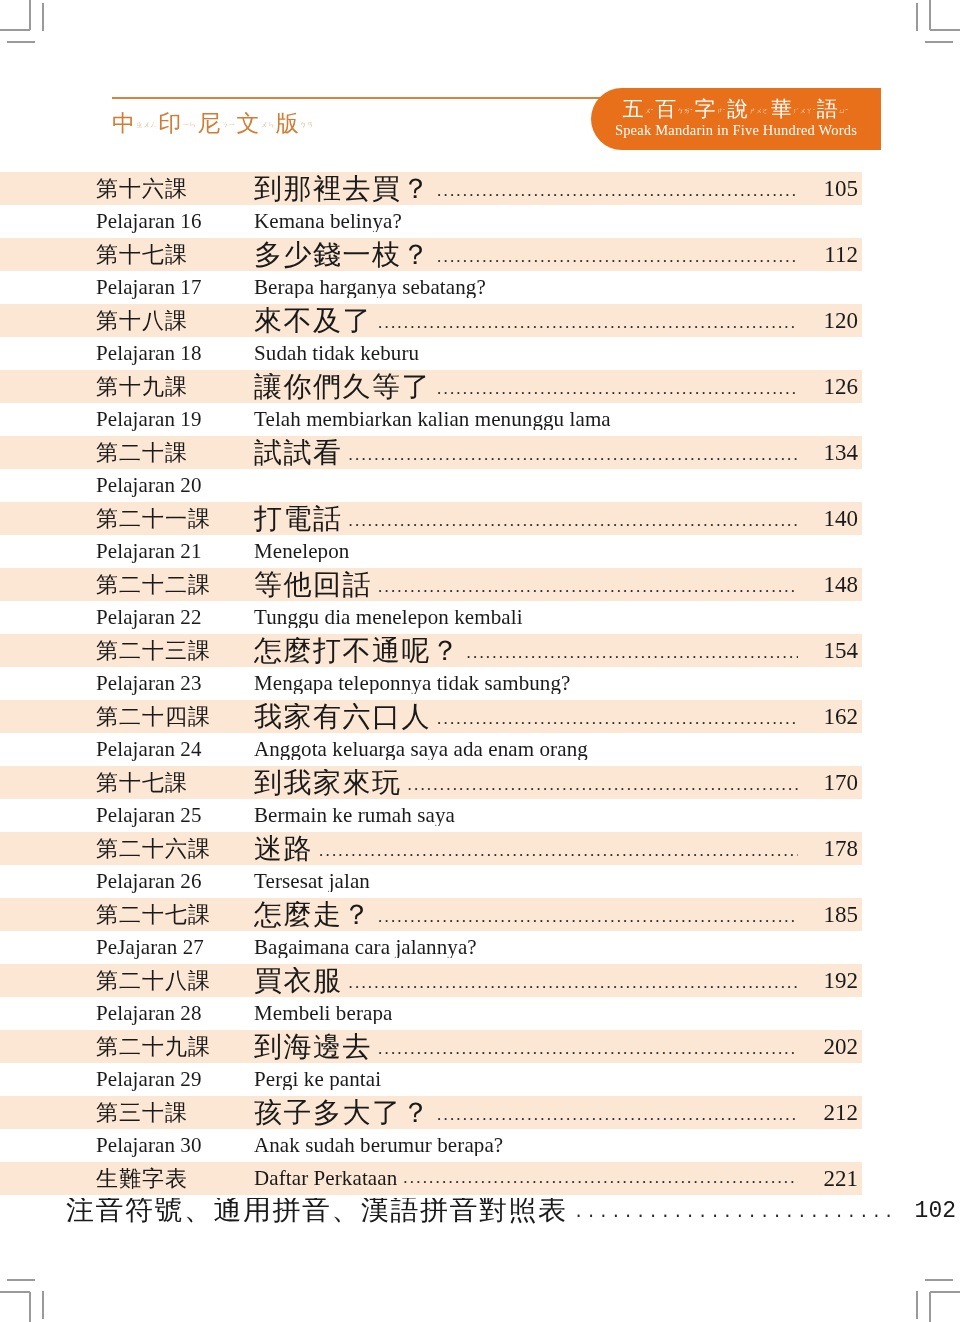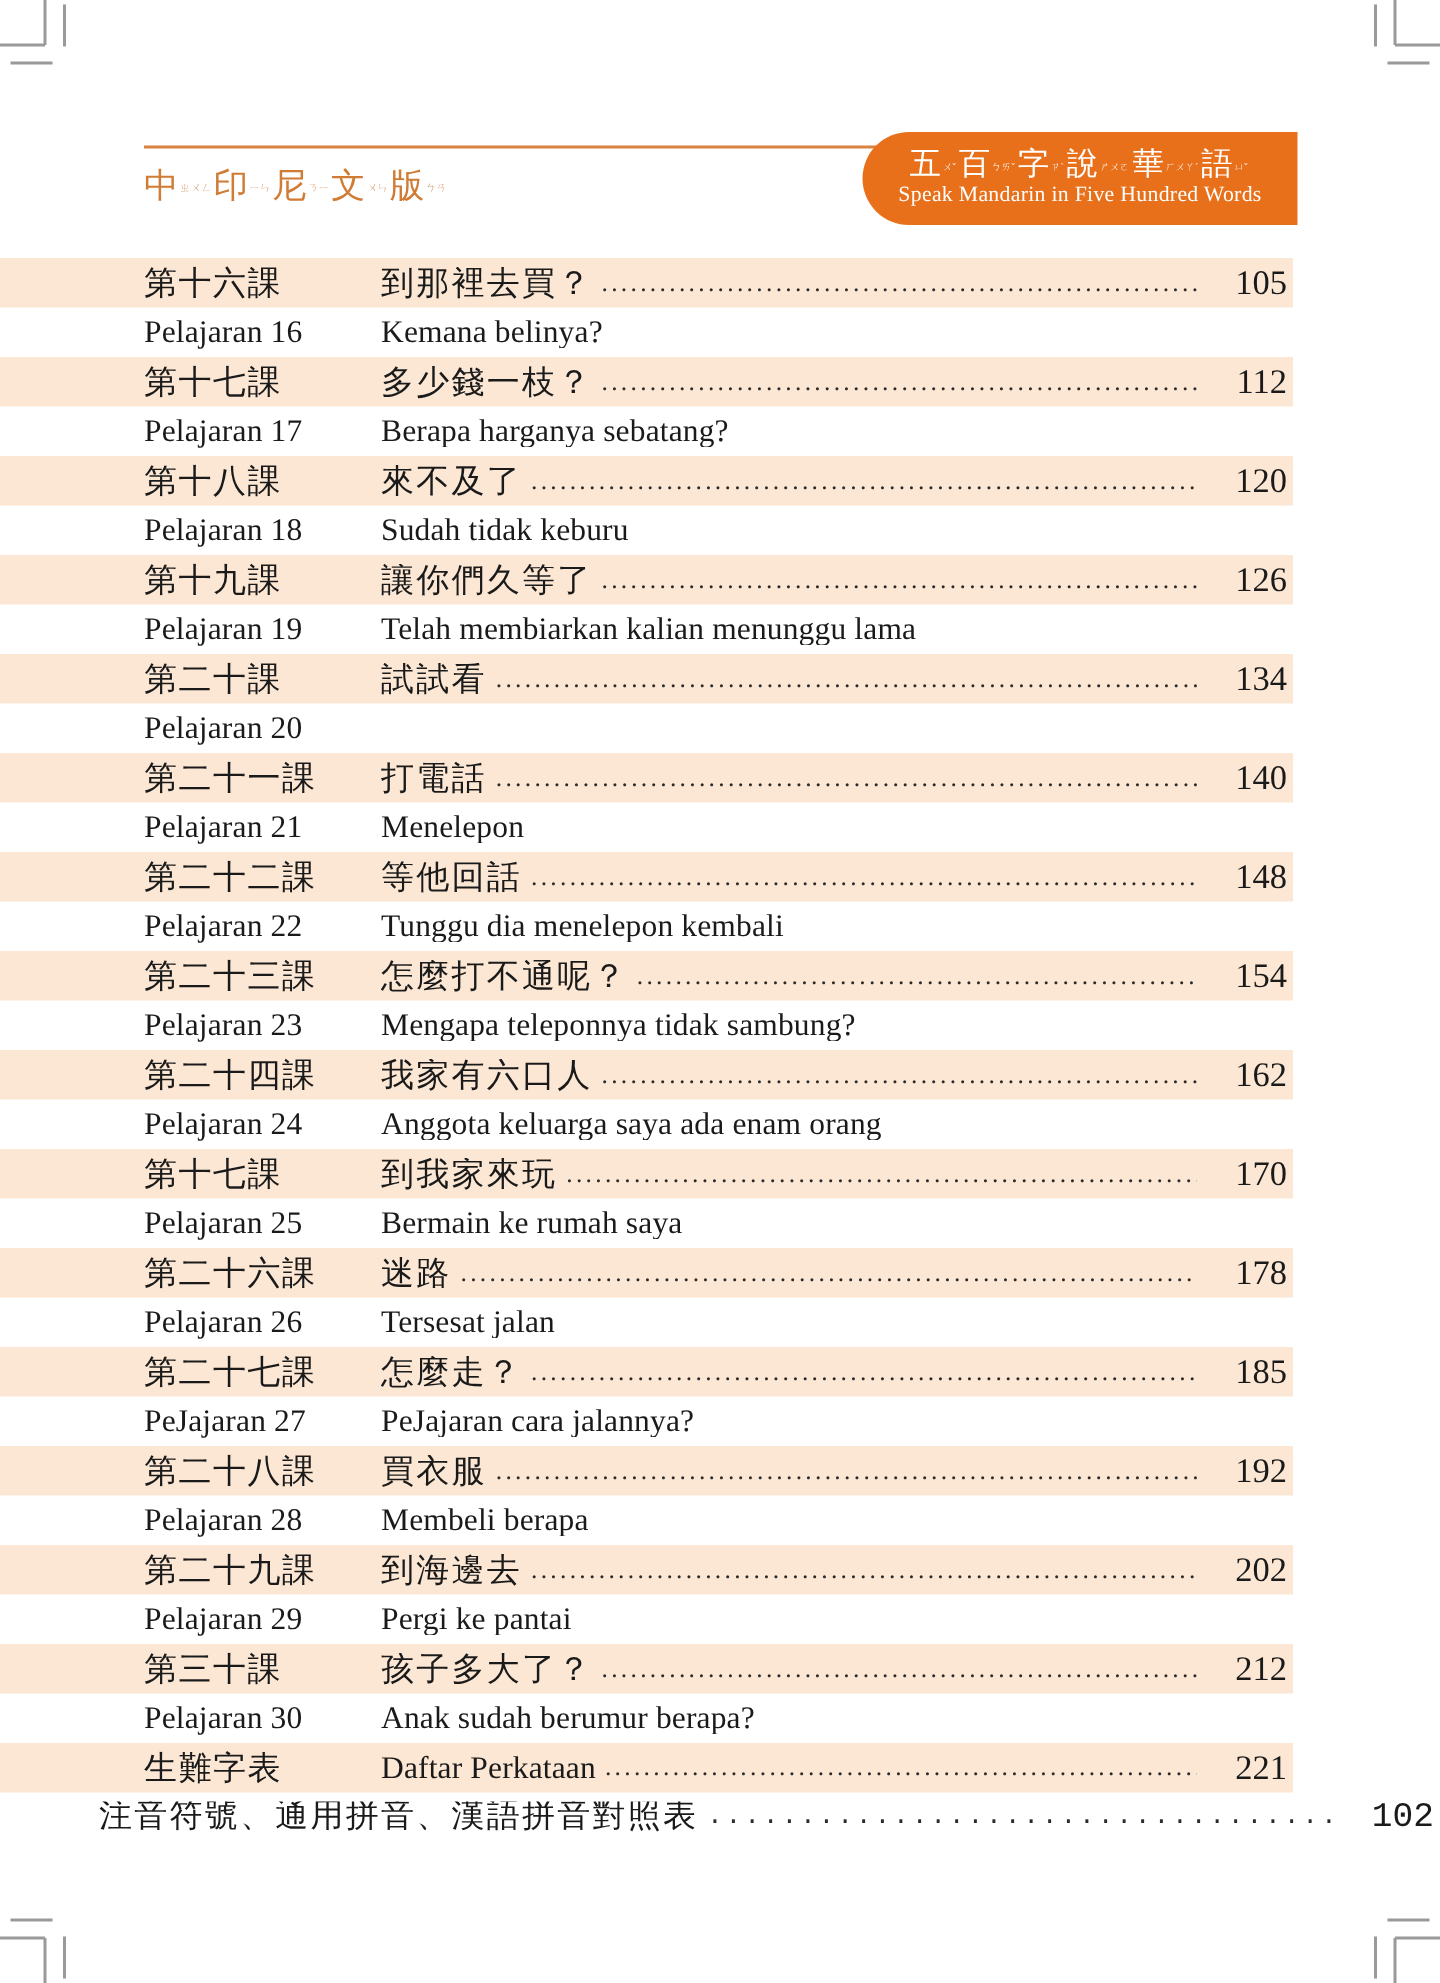--- a/index.html
+++ b/index.html
@@ -15,21 +15,21 @@
     font-family: "Liberation Serif", "DejaVu Serif", serif;
     color: #1a1a1a;
   }
 
   
   .crop-mark { position: absolute; background: #9a9a9a; }
 
   
   .header {
     position: absolute;
-    left: 0; top: 88px;
+    left: 16px; top: 88px;
     width: 831px; height: 70px;
   }
   .header-rule {
     position: absolute;
     left: 96px; top: 9px;
     width: 520px; height: 2px;
     background: #d9813f;
   }
   .brand-left {
     position: absolute;
@@ -114,21 +114,21 @@
 
   .col-title {
     flex: 1 1 auto;
     display: flex;
     align-items: baseline;
     min-width: 0;
     overflow: hidden;
   }
   .title-text {
     flex: 0 0 auto;
-    font-size: 22px;
+    font-size: 28px;
     line-height: 1;
   }
   .title-text.cn { letter-spacing: 1.5px; }
   .title-text.id { font-size: 21px; letter-spacing: 0.1px; }
 
   .leader {
     flex: 1 1 auto;
     margin: 0 4px 0 6px;
     overflow: hidden;
     height: 1em;
@@ -348,21 +348,21 @@
       <div class="col-label cn">第二十七課</div>
       <div class="col-title">
         <span class="title-text cn">怎麼走？</span>
         <span class="leader"></span>
       </div>
       <div class="col-page">185</div>
     </div>
     <div class="toc-row plain">
       <div class="col-label id">PeJajaran 27</div>
       <div class="col-title">
-        <span class="title-text id">PeJajaran cara jalannya?</span>
+        <span class="title-text id">Bagaimana cara jalannya?</span>
       </div>
     </div>
     <div class="toc-row shaded">
       <div class="col-label cn">第二十八課</div>
       <div class="col-title">
         <span class="title-text cn">買衣服</span>
         <span class="leader"></span>
       </div>
       <div class="col-page">192</div>
     </div>

